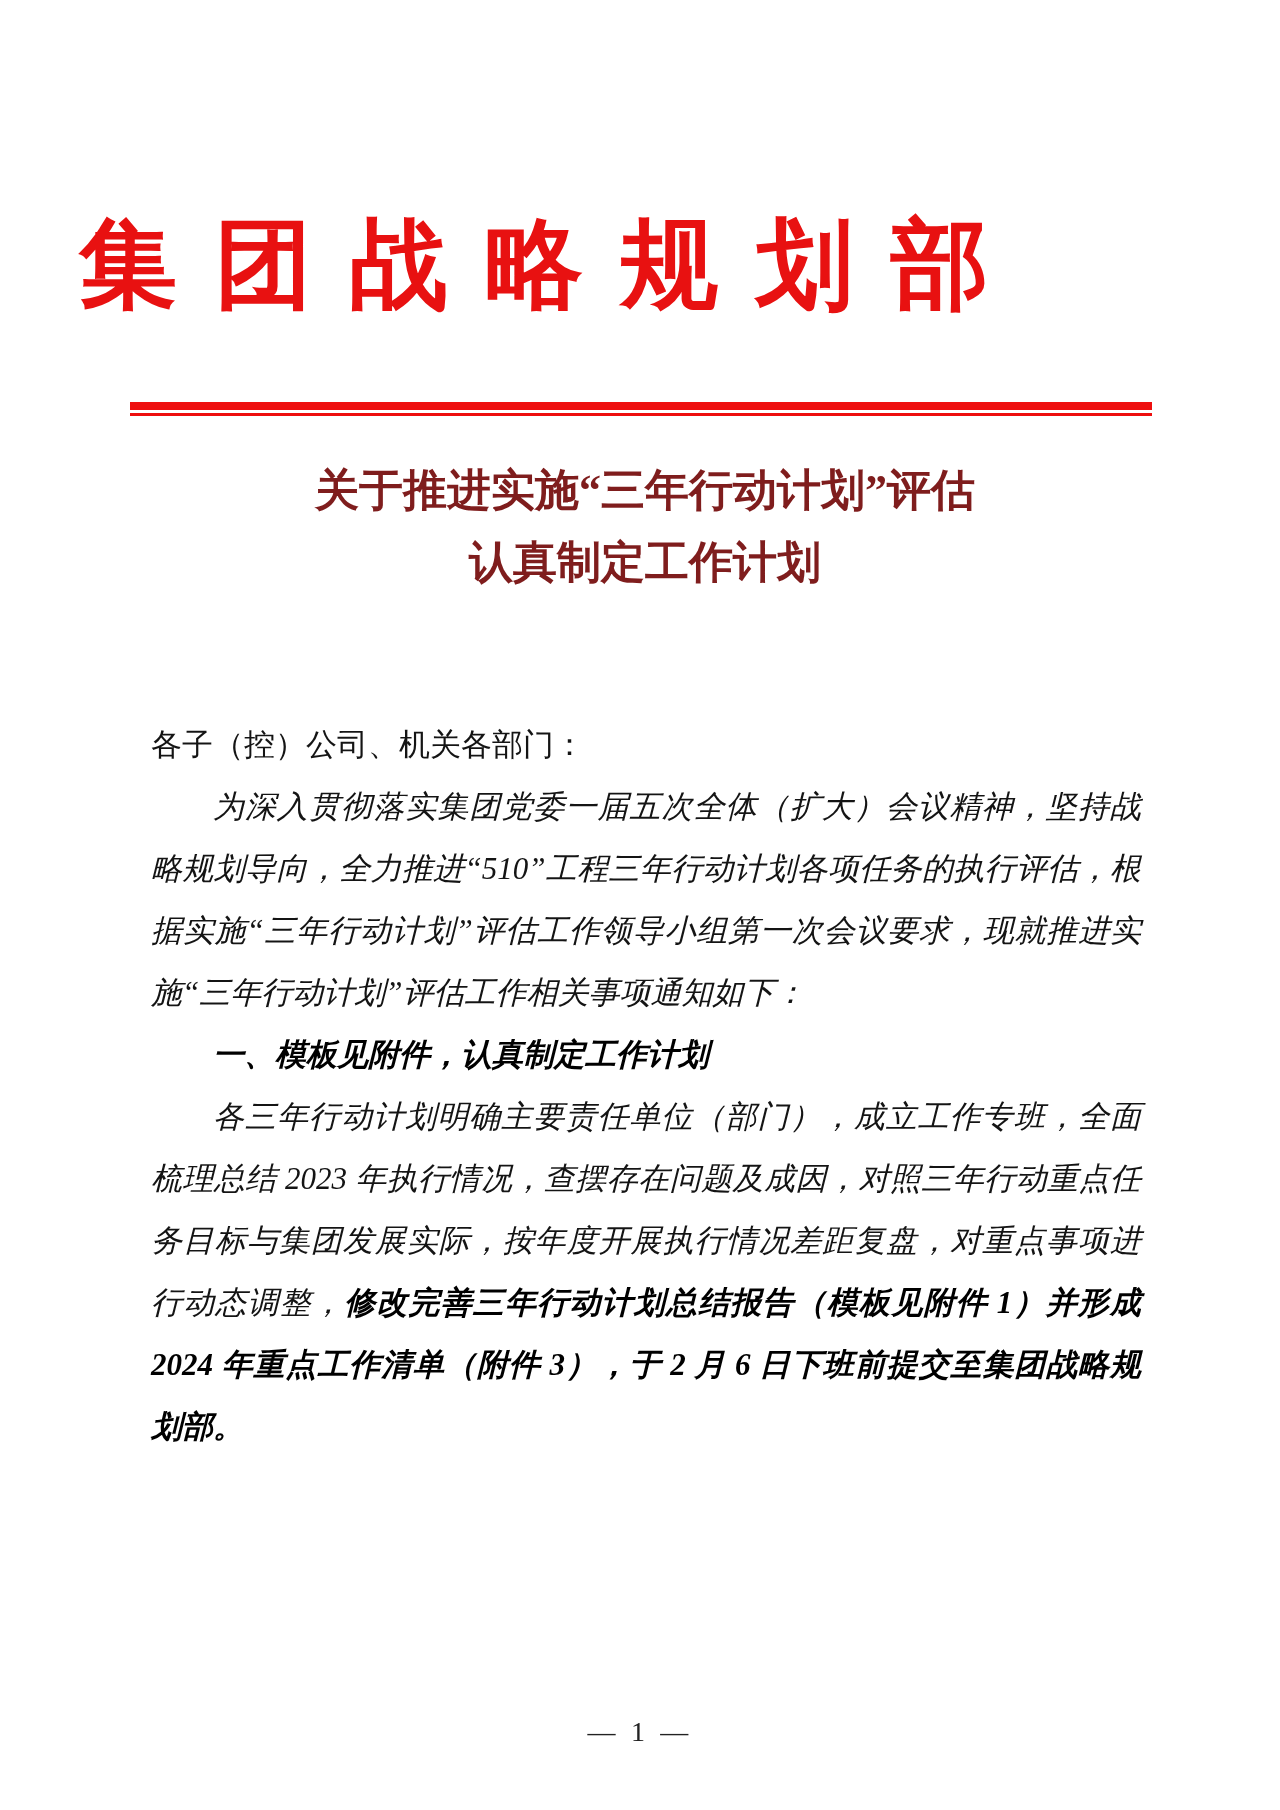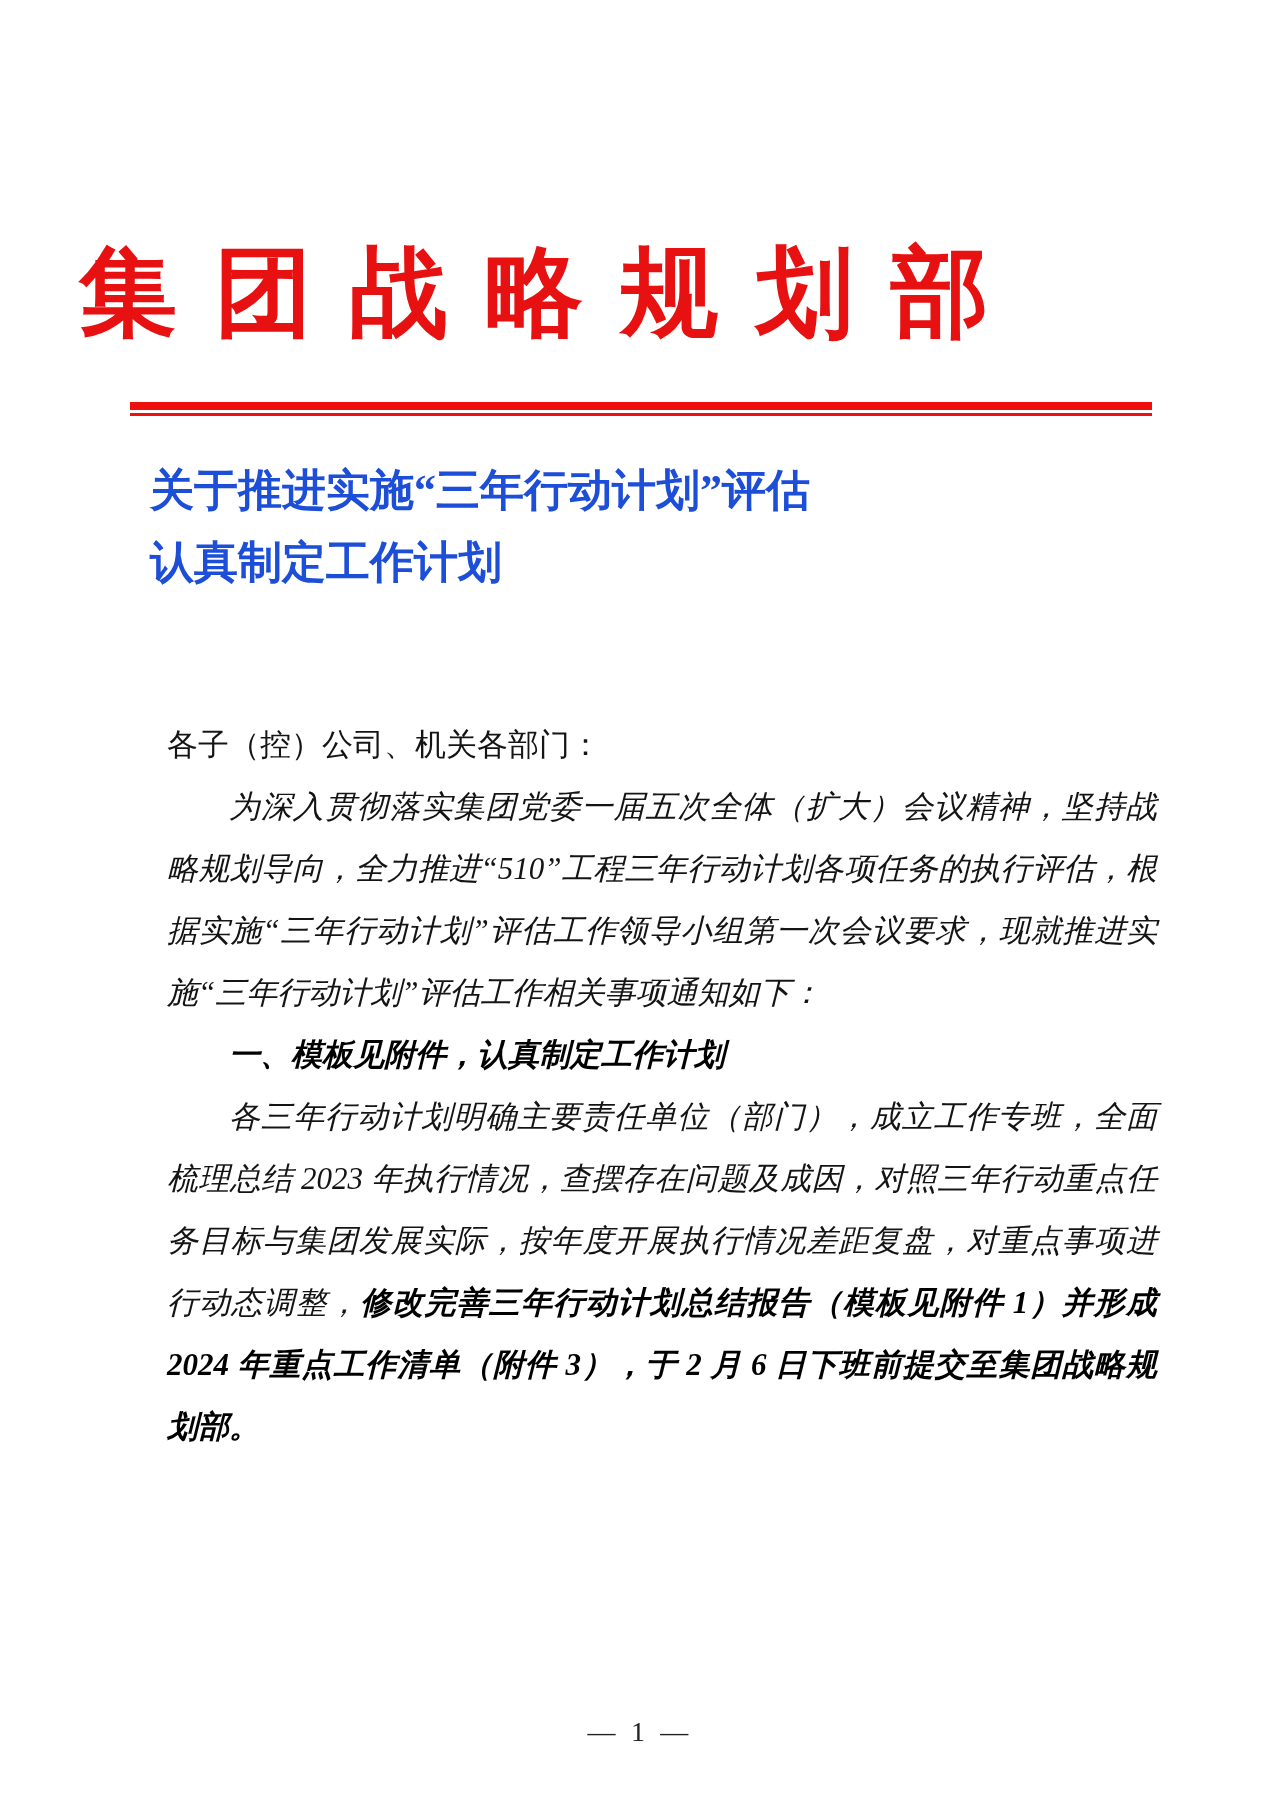--- a/index.html
+++ b/index.html
@@ -24,49 +24,49 @@
     width: 1068px;
     text-align: center;
     font-family: "Liberation Serif", serif;
     font-weight: bold;
     font-size: 98px;
     line-height: 120px;
     color: #e81111;
     letter-spacing: 0.38em;
     text-indent: 0.38em;
     white-space: nowrap;
-    margin-top: 28px;
   }
   
   .red-rule {
     position: absolute;
     top: 402px;
     left: 130px;
     width: 1022px;
     height: 3px;              
     border-top: 8px solid #ee0f0f;
     border-bottom: 3px solid #ee0f0f;
   }
   
   .doc-title {
     position: absolute;
     top: 455px;
     left: 150px;
     width: 990px;
+    text-align: center;
     font-family: "Liberation Serif", serif;
     font-weight: bold;
     font-size: 44px;
     line-height: 72px;
-    color: #1d4ed8;
+    color: #7f1d1d;
   }
   
   .doc-body {
     position: absolute;
     top: 714px;
-    left: 167px;
+    left: 151px;
     width: 990px;
     font-size: 31px;
     line-height: 62px;
     text-align: justify;
     text-justify: inter-ideograph;
     color: #141414;
   }
   .doc-body p {
     margin: 0;
     padding: 0;

